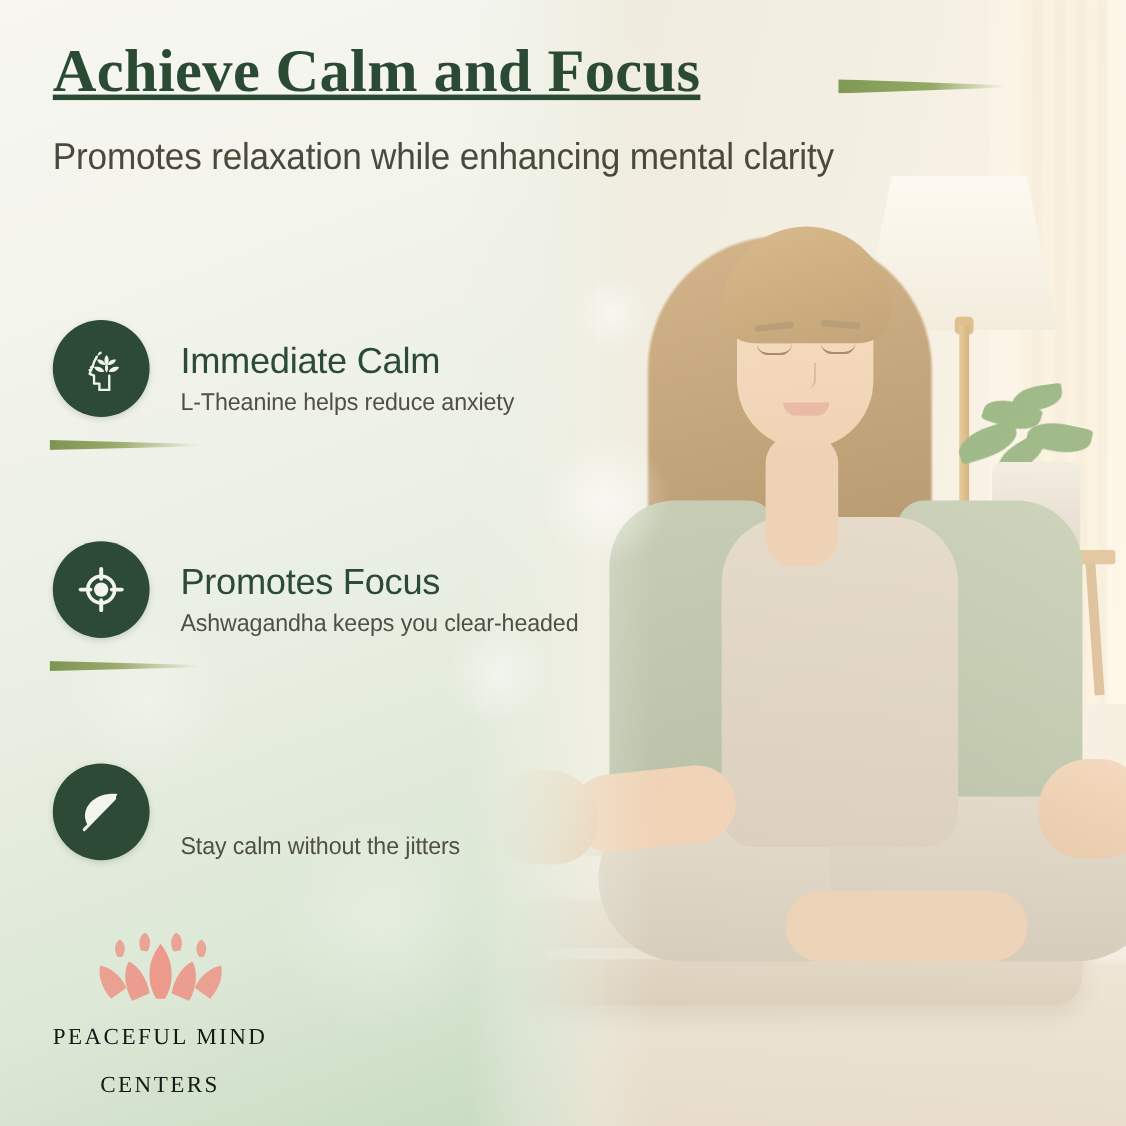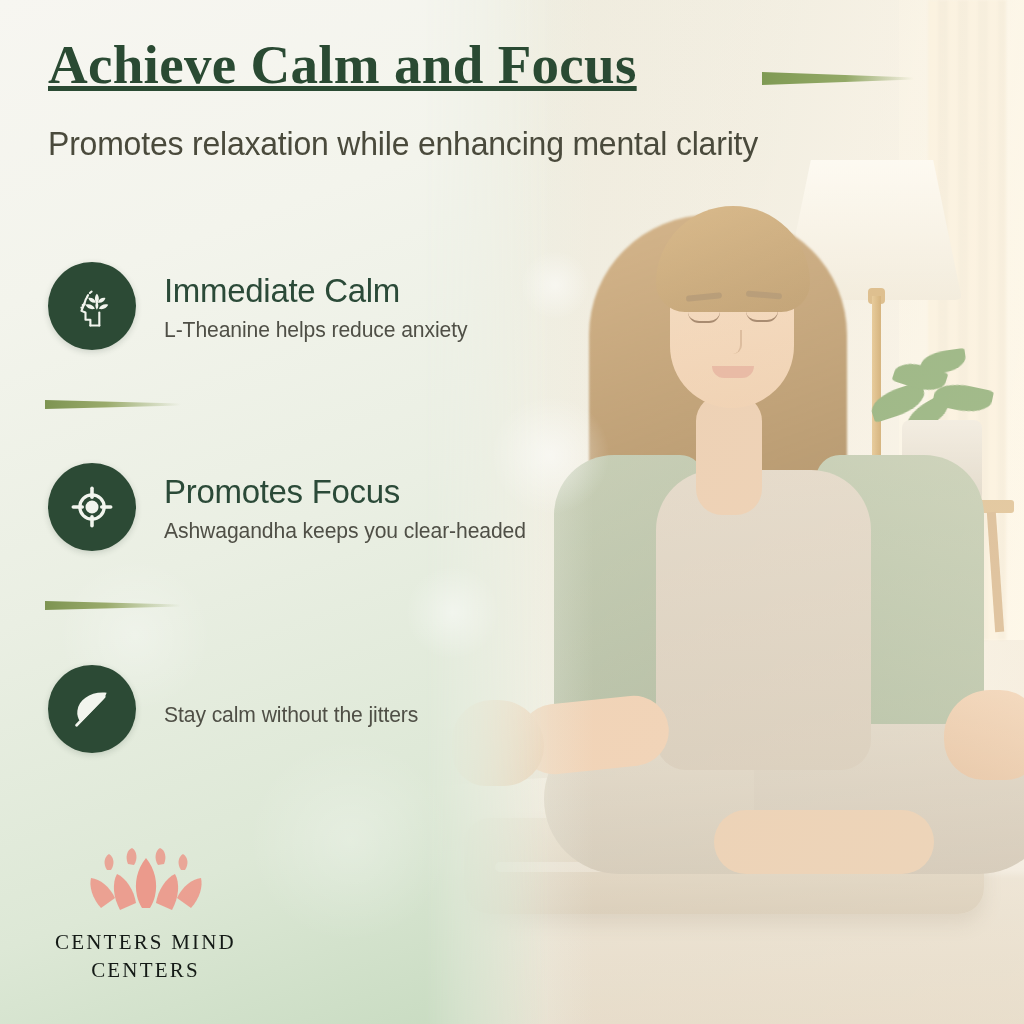--- a/index.html
+++ b/index.html
@@ -102,21 +102,21 @@
     position:absolute;left:762px;top:72px;width:152px;height:13px;
     background:linear-gradient(90deg,#7f9a53,#93a967 55%,rgba(160,178,120,0));
     clip-path:polygon(0 0,100% 42%,100% 58%,0 100%);
   }
   #subtitle{
     position:absolute;left:48px;top:124px;
     font-family:"Liberation Sans", sans-serif;font-size:34px;font-weight:400;
     color:#4a4a3c;letter-spacing:-.2px;white-space:nowrap;
     transform:scaleX(.94);transform-origin:left center;
   }
-  .feature{position:absolute;left:48px;display:flex;align-items:center;}
+  .feature{position:absolute;left:48px;display:flex;align-items:flex-end;margin-top:29px;}
   .f1{top:262px;}
   .f2{top:463px;}
   .f3{top:665px;}
   .ficon{
     width:88px;height:88px;border-radius:50%;background:#2c4a35;
     display:flex;align-items:center;justify-content:center;flex:0 0 88px;
     box-shadow:0 2px 6px rgba(40,60,45,.18);
   }
   .ftext{margin-left:28px;padding-top:4px;}
   .ftitle{
@@ -281,17 +281,17 @@
         <path d="M115 66c9-10 12-22 10-30-9 1-19 9-24 20z" opacity=".92"></path>
         <path d="M44 68c-7-13-8-27-3-36 9 4 17 16 19 29z" opacity=".95"></path>
         <path d="M96 68c7-13 8-27 3-36-9 4-17 16-19 29z" opacity=".95"></path>
         <path d="M70 16c9 11 12 25 9 38-.9 4-2.6 8-5 12h-8c-2.4-4-4.1-8-5-12-3-13 0-27 9-38z"></path>
         <path d="M31 28c-4-6-3-13 2-16 5 3 6 10 2 16z" opacity=".85"></path>
         <path d="M109 28c4-6 3-13-2-16-5 3-6 10-2 16z" opacity=".85"></path>
         <path d="M52 22c-3-7-1-14 4-16 5 3 6 11 2 17z" opacity=".88"></path>
         <path d="M88 22c3-7 1-14-4-16-5 3-6 11-2 17z" opacity=".88"></path>
       </g>
     </svg>
-    <div class="lname">CENTERS MIND</div>
-    <div class="lname" style="margin-top:0">CENTERS</div>
+    <div class="lname">PEACEFUL MIND</div>
+    <div class="lname" style="margin-top:16px">CENTERS</div>
   </div>
 
 </div>
 
 </body></html>

